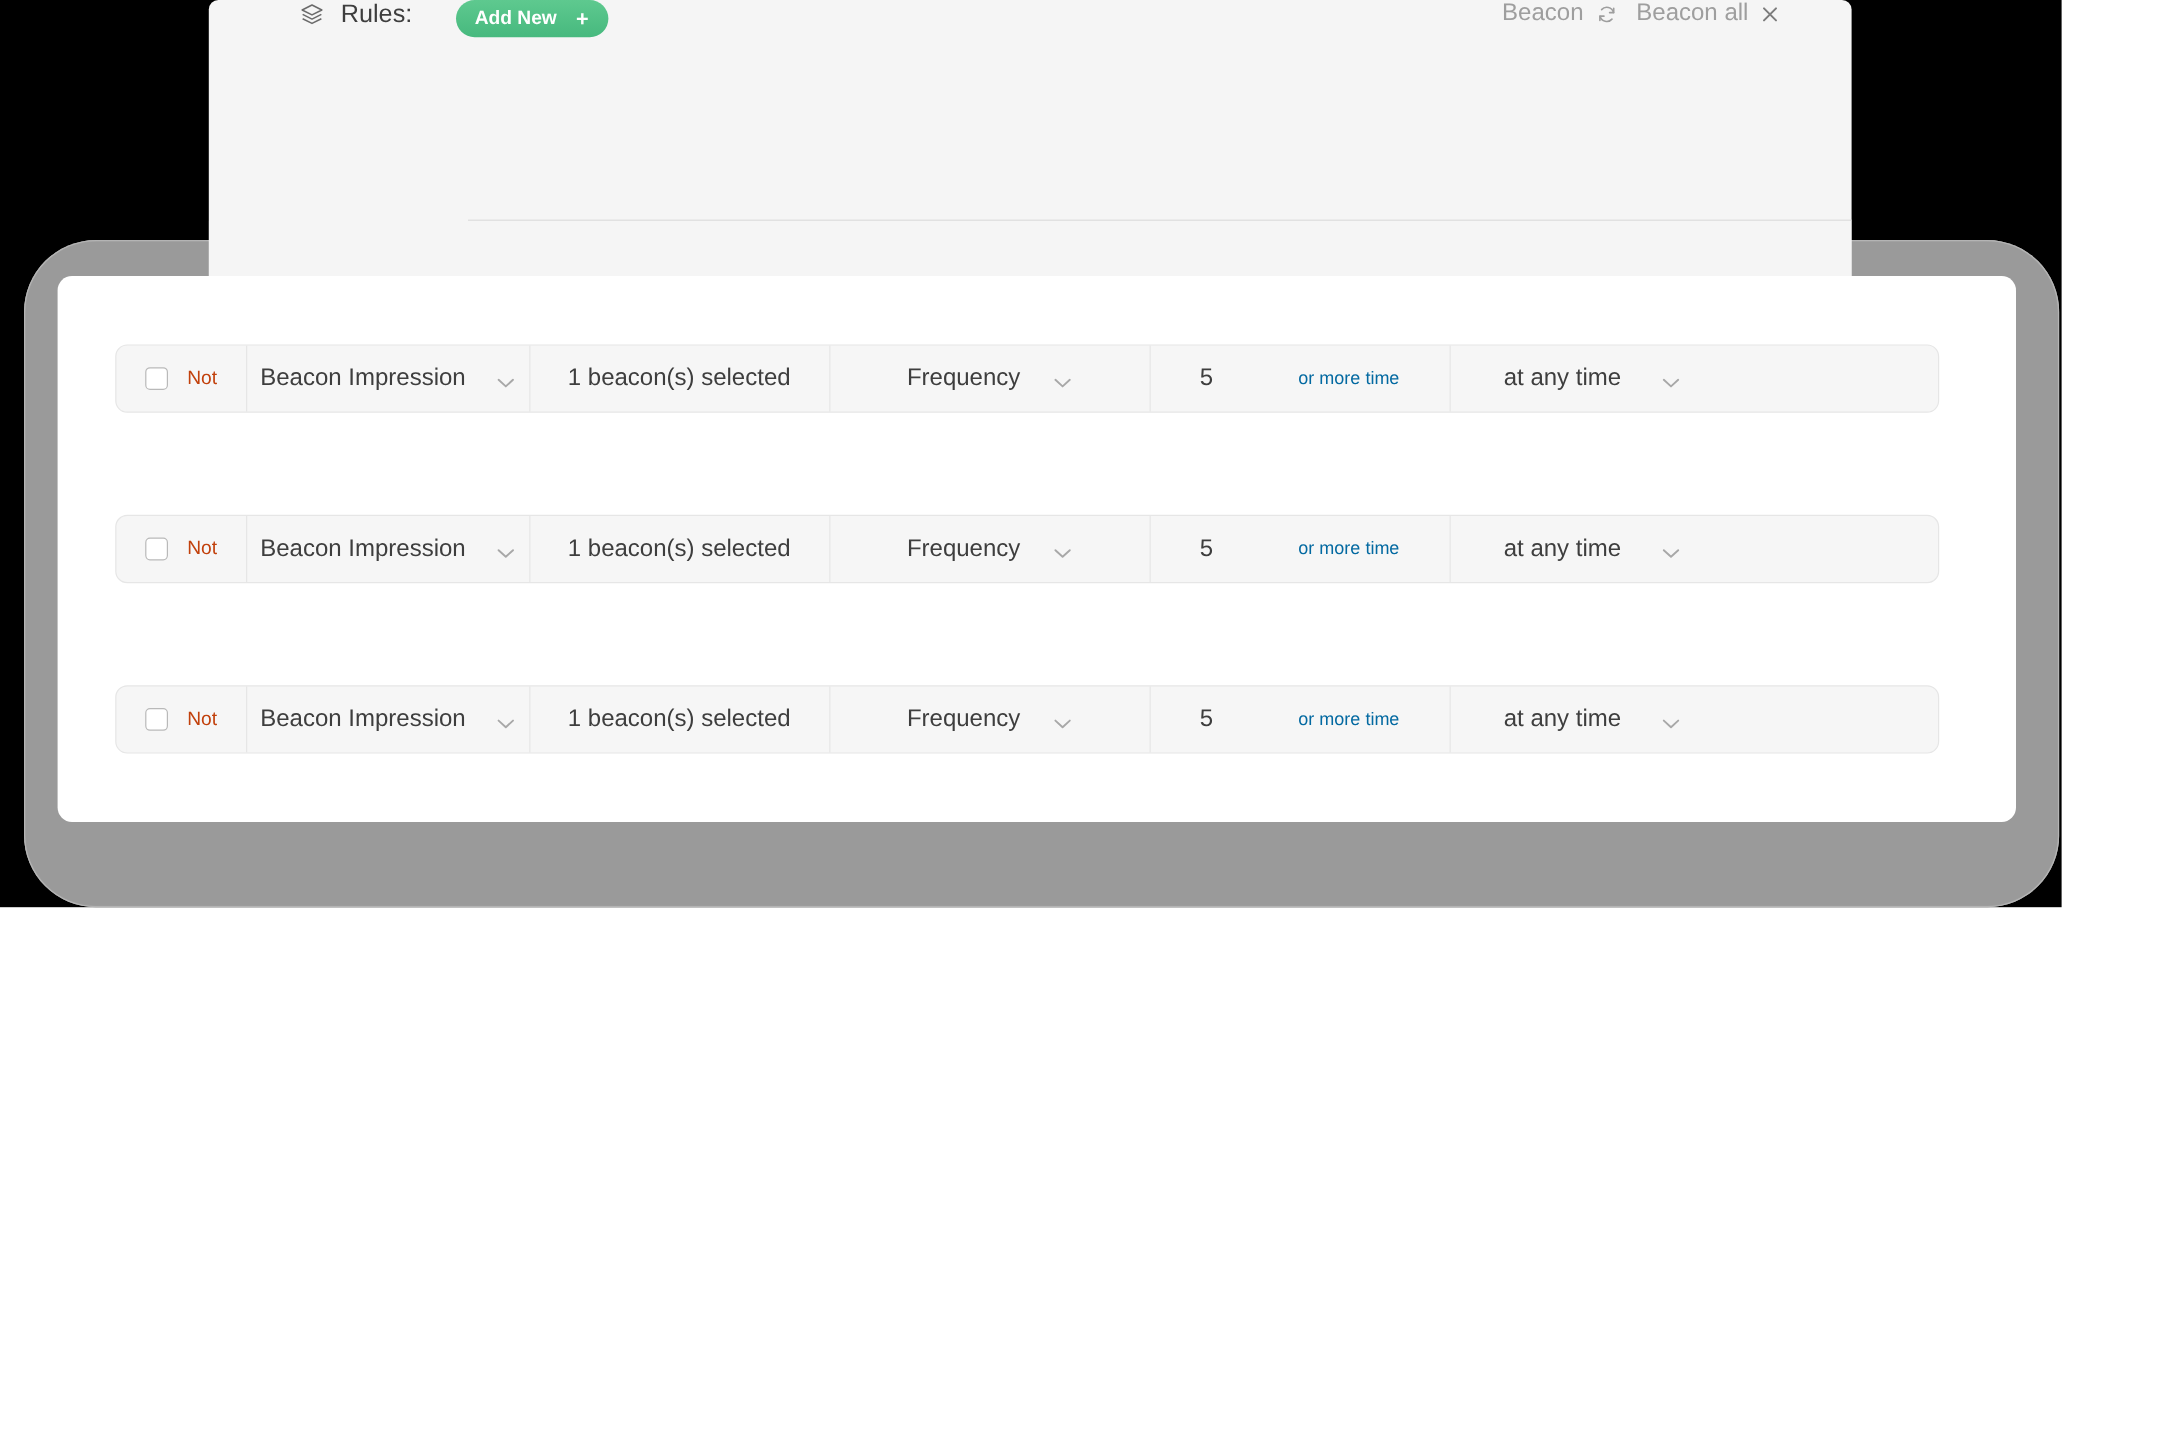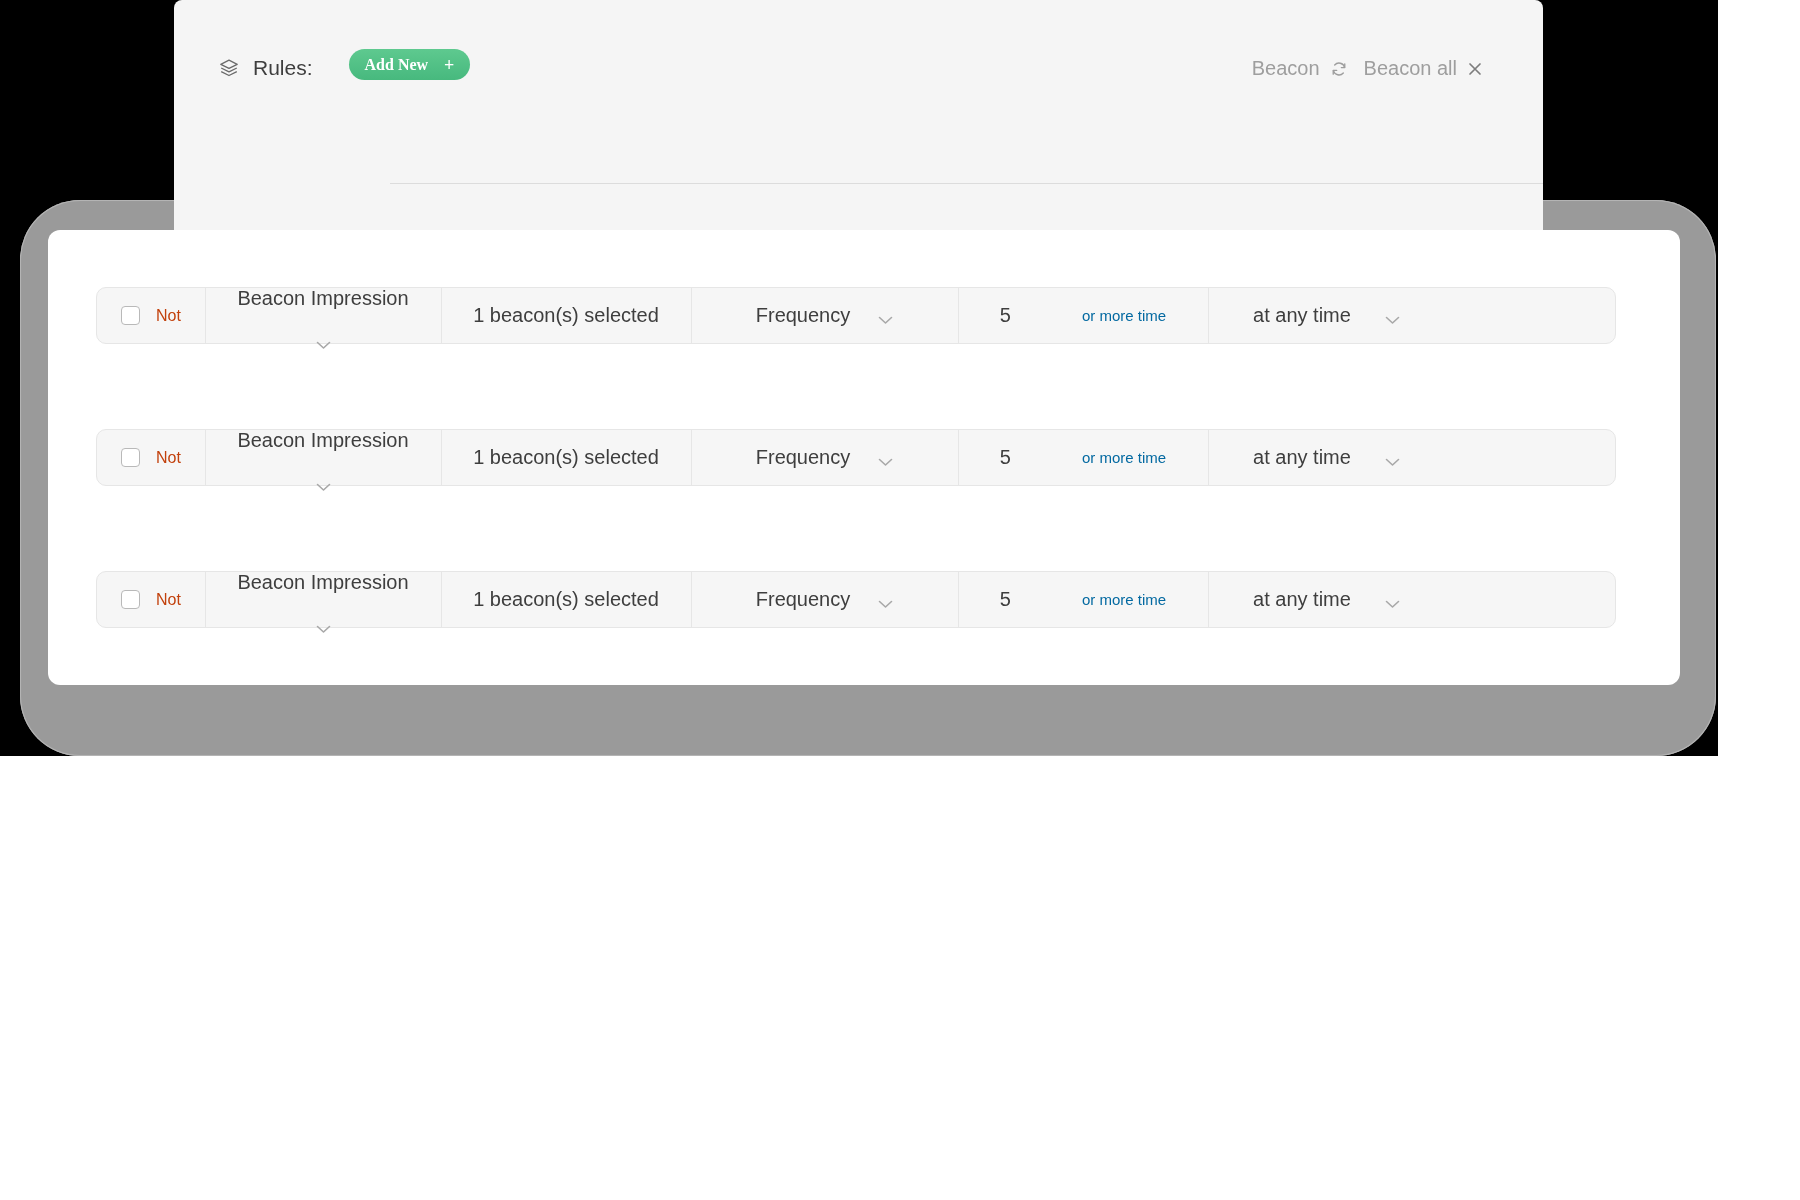--- a/index.html
+++ b/index.html
@@ -67,23 +67,24 @@
   #logo-wordmark {
     color: #ffffff;
     font-size: 35px;
     font-weight: bold;
     letter-spacing: 1.2px;
   }
 
   #toolbar {
     height: 80px;
     display: flex;
-    align-items: flex-end;
+    align-items: flex-start;
     padding: 0 45px 0 45px;
     box-sizing: border-box;
+    margin-left: 31px;
   }
   #rules-group {
     display: flex;
     align-items: center;
     gap: 14px;
   }
   .layers-icon {
     width: 20px;
     height: 20px;
     display: block;
@@ -94,21 +95,21 @@
   }
   #add-new-button {
     margin-left: 36px;
     background: linear-gradient(180deg, #5ec98f 0%, #47b97e 100%);
     color: #ffffff;
     border: none;
     border-radius: 18px;
     height: 31px;
     padding: 0 16px;
     font-size: 16px;
-    font-family: Liberation Serif, serif;
+    font-family: Liberation Sans, sans-serif;
     font-weight: bold;
     display: inline-flex;
     align-items: center;
     gap: 16px;
     cursor: pointer;
   }
   #add-new-plus { font-size: 18px; font-weight: bold; line-height: 1; }
 
   #toolbar-right {
     margin-left: auto;
@@ -212,21 +213,20 @@
   .not-label {
     font-size: 16px;
     color: #c2410c;
   }
 
   .seg-type {
     width: 236px;
     justify-content: center;
     gap: 26px;
     cursor: pointer;
-    flex-direction: column;
   }
   .seg-beacons {
     width: 250px;
     justify-content: center;
     cursor: pointer;
   }
   .seg-metric {
     width: 267px;
     justify-content: center;
     gap: 28px;

